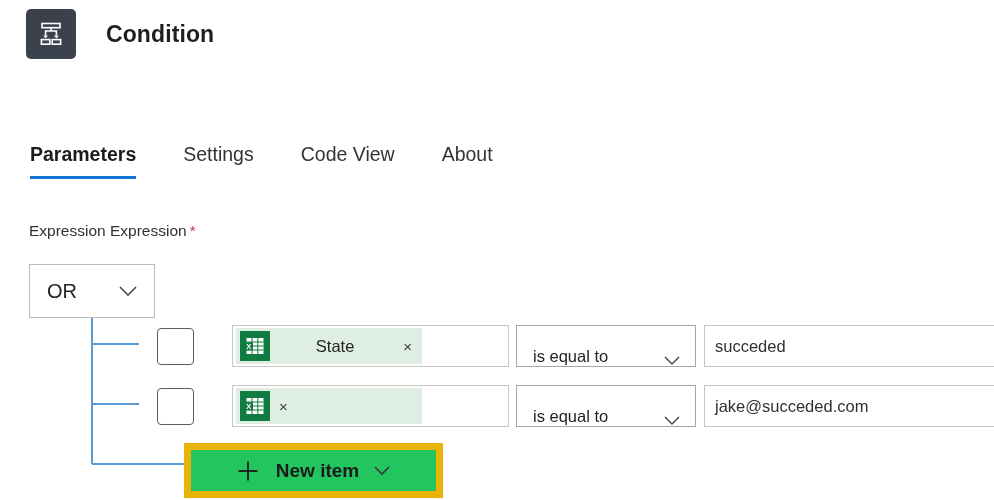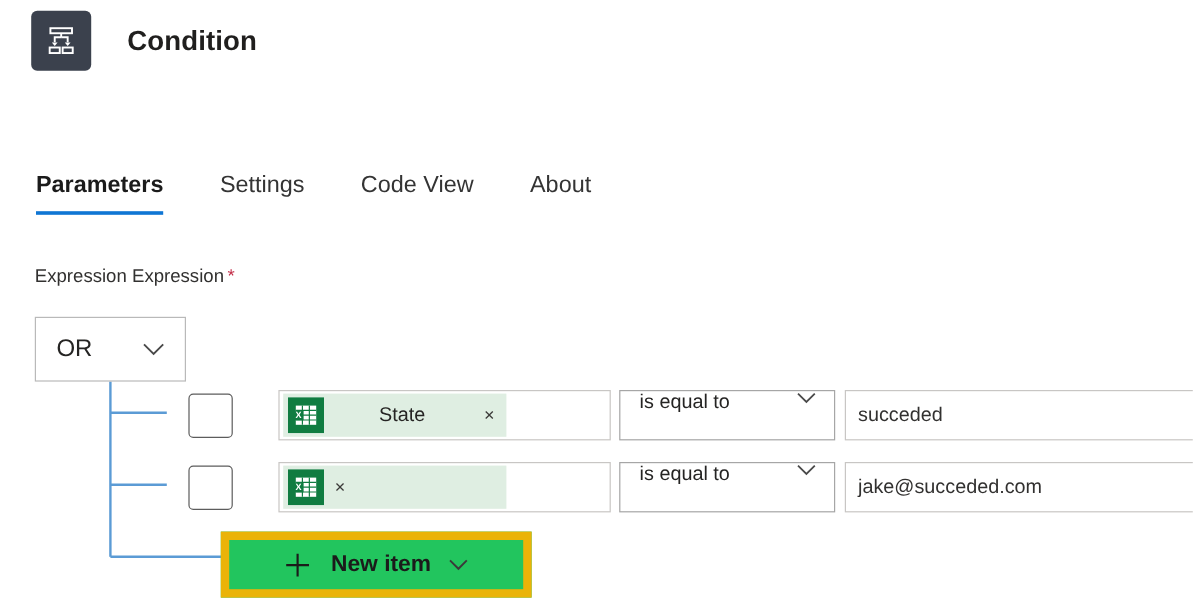--- a/index.html
+++ b/index.html
@@ -165,21 +165,21 @@
     line-height: 1;
   }
 
   .op-select {
     position: absolute;
     left: 516px;
     width: 180px; height: 42px;
     border: 1px solid #a6a6a6;
     background: #fff;
     display: flex;
-    align-items: flex-start;
+    align-items: flex-end;
     cursor: pointer;
   }
   .op-text {
     font-size: 16.5px;
     color: #252423;
     margin-left: 16px;
     white-space: nowrap;
   }
   .op-chev { margin-left: auto; margin-right: 14px; display: flex; }
 

